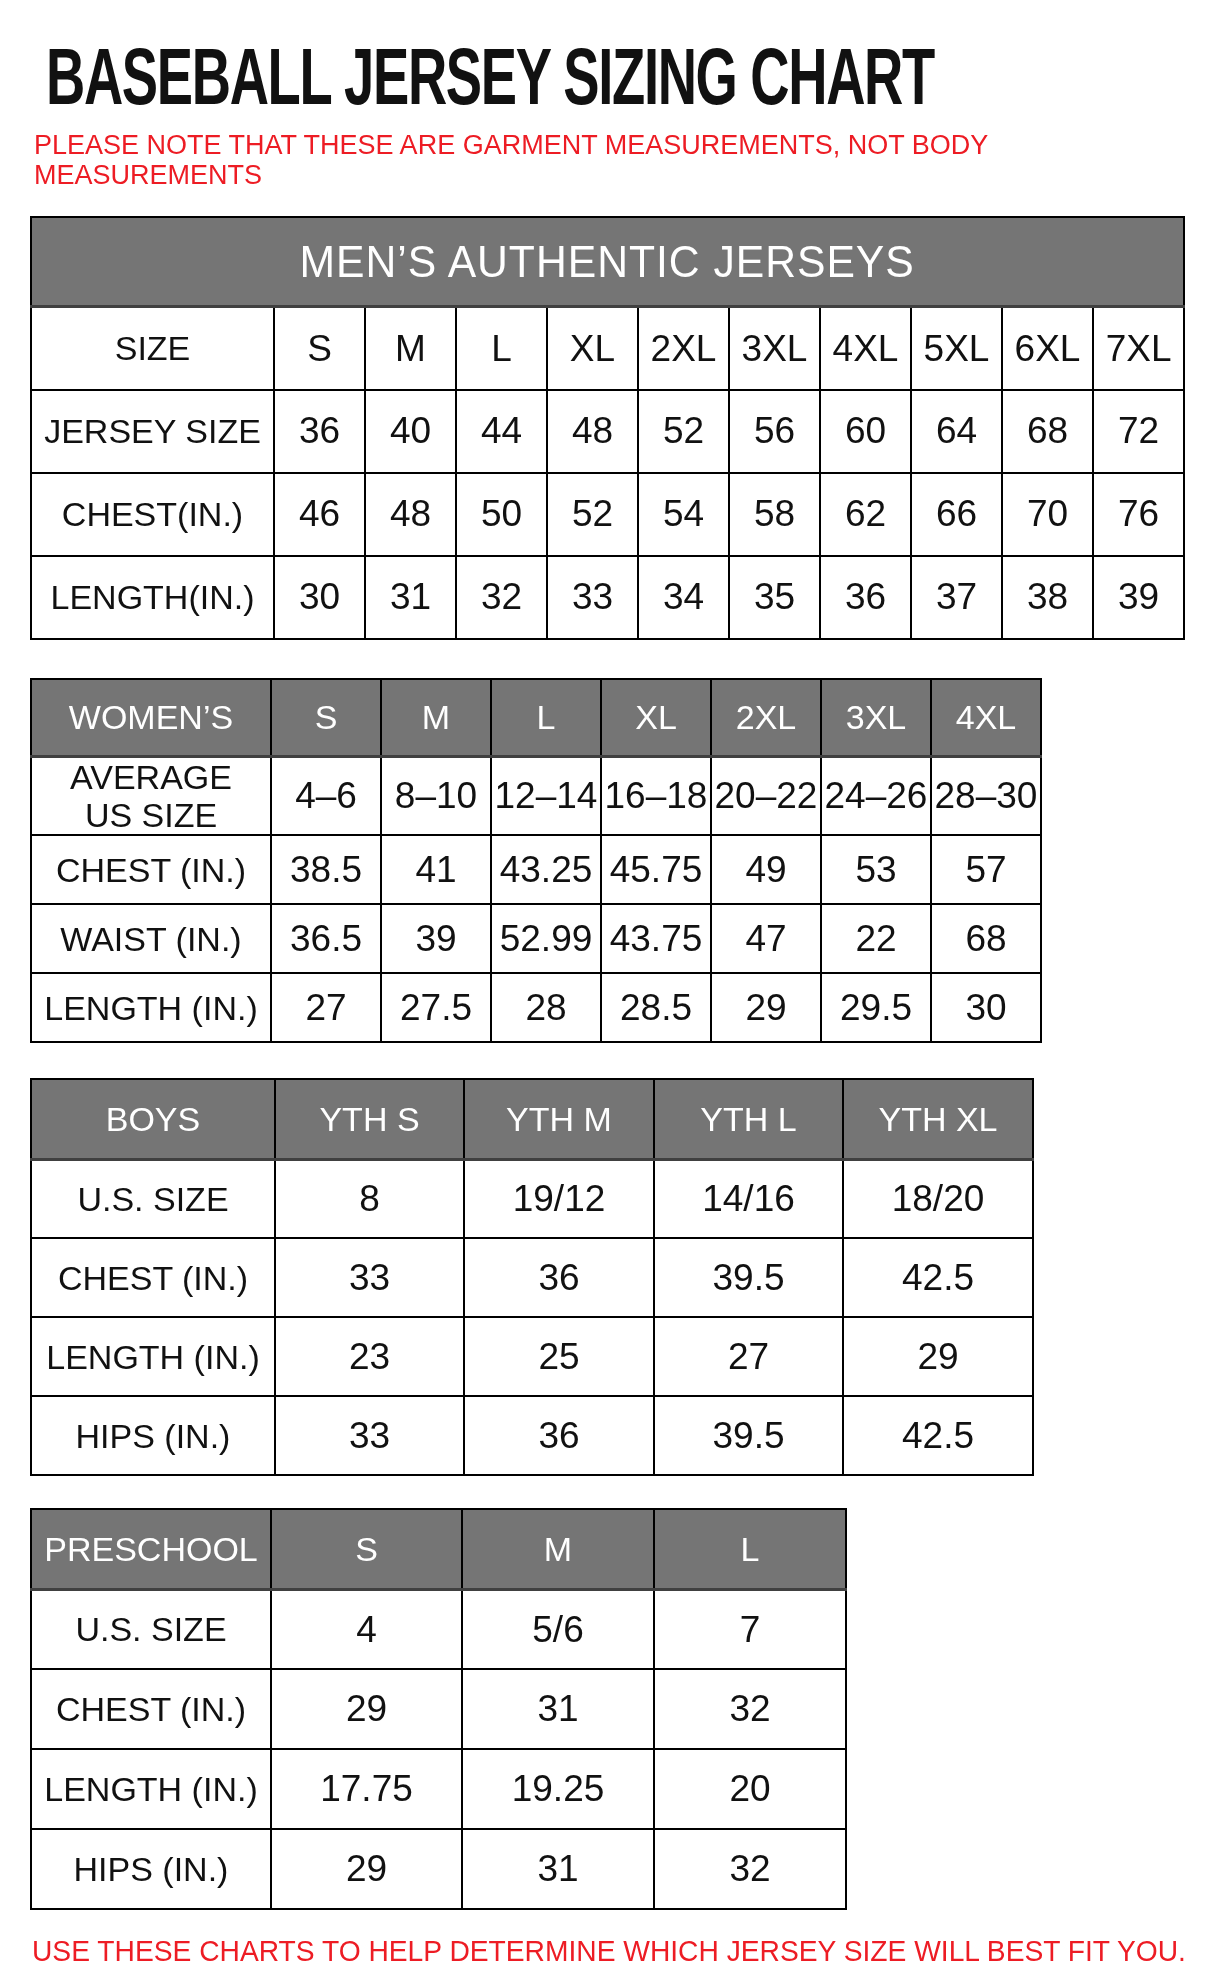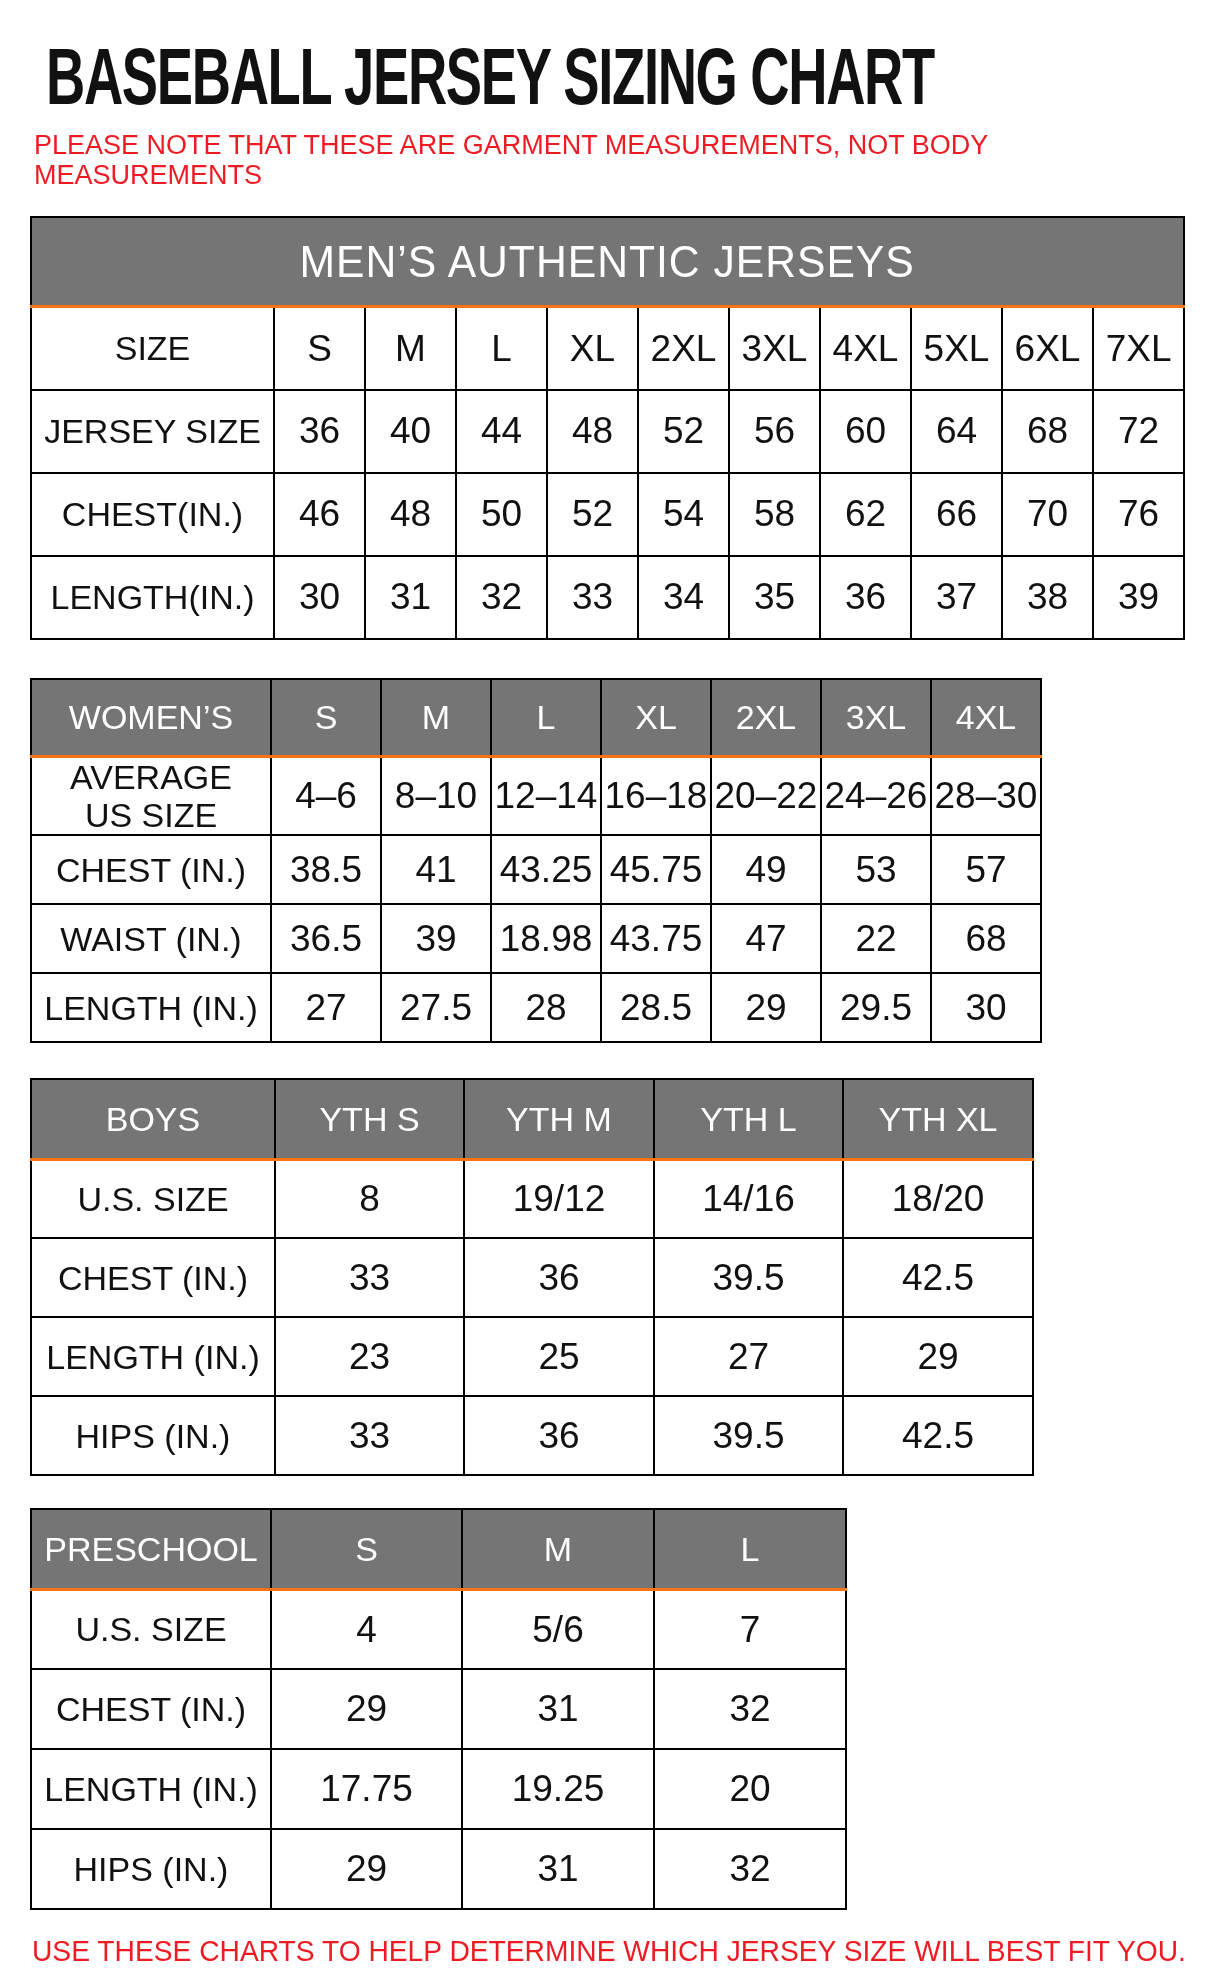--- a/index.html
+++ b/index.html
@@ -32,21 +32,21 @@
   }
   .tbl .lbl{font-size:34px}
   .tbl .val{font-size:37px}
 
   
   .banner-cell{background:#757575;height:87px;border:2px solid #000}
   .banner-text{display:inline-block;color:#fff;font-size:44px;letter-spacing:1px;transform:scaleX(.97);transform-origin:center}
 
   
   tr.gray-header-row th{background:#757575;color:#fff;font-size:34px}
-  .tbl thead tr{border-bottom:3px solid #f97316}
+  .tbl thead tr{border-bottom:3px solid #404040}
 
   .mens{width:1153px;margin-top:26px}
   .mens tbody tr{height:83px}
   .womens{width:1010px;margin-top:38px}
   .womens thead tr{height:78px}
   .womens tbody tr{height:69px}
   .boys{width:1002px;margin-top:35px}
   .boys thead tr{height:80px}
   .boys tbody tr{height:79px}
   .preschool{width:815px;margin-top:32px}
@@ -180,21 +180,21 @@
           <td class="val">43.25</td>
           <td class="val">45.75</td>
           <td class="val">49</td>
           <td class="val">53</td>
           <td class="val">57</td>
         </tr>
         <tr>
           <th class="lbl">WAIST (IN.)</th>
           <td class="val">36.5</td>
           <td class="val">39</td>
-          <td class="val">18.98</td>
+          <td class="val">52.99</td>
           <td class="val">43.75</td>
           <td class="val">47</td>
           <td class="val">22</td>
           <td class="val">68</td>
         </tr>
         <tr>
           <th class="lbl">LENGTH (IN.)</th>
           <td class="val">27</td>
           <td class="val">27.5</td>
           <td class="val">28</td>

